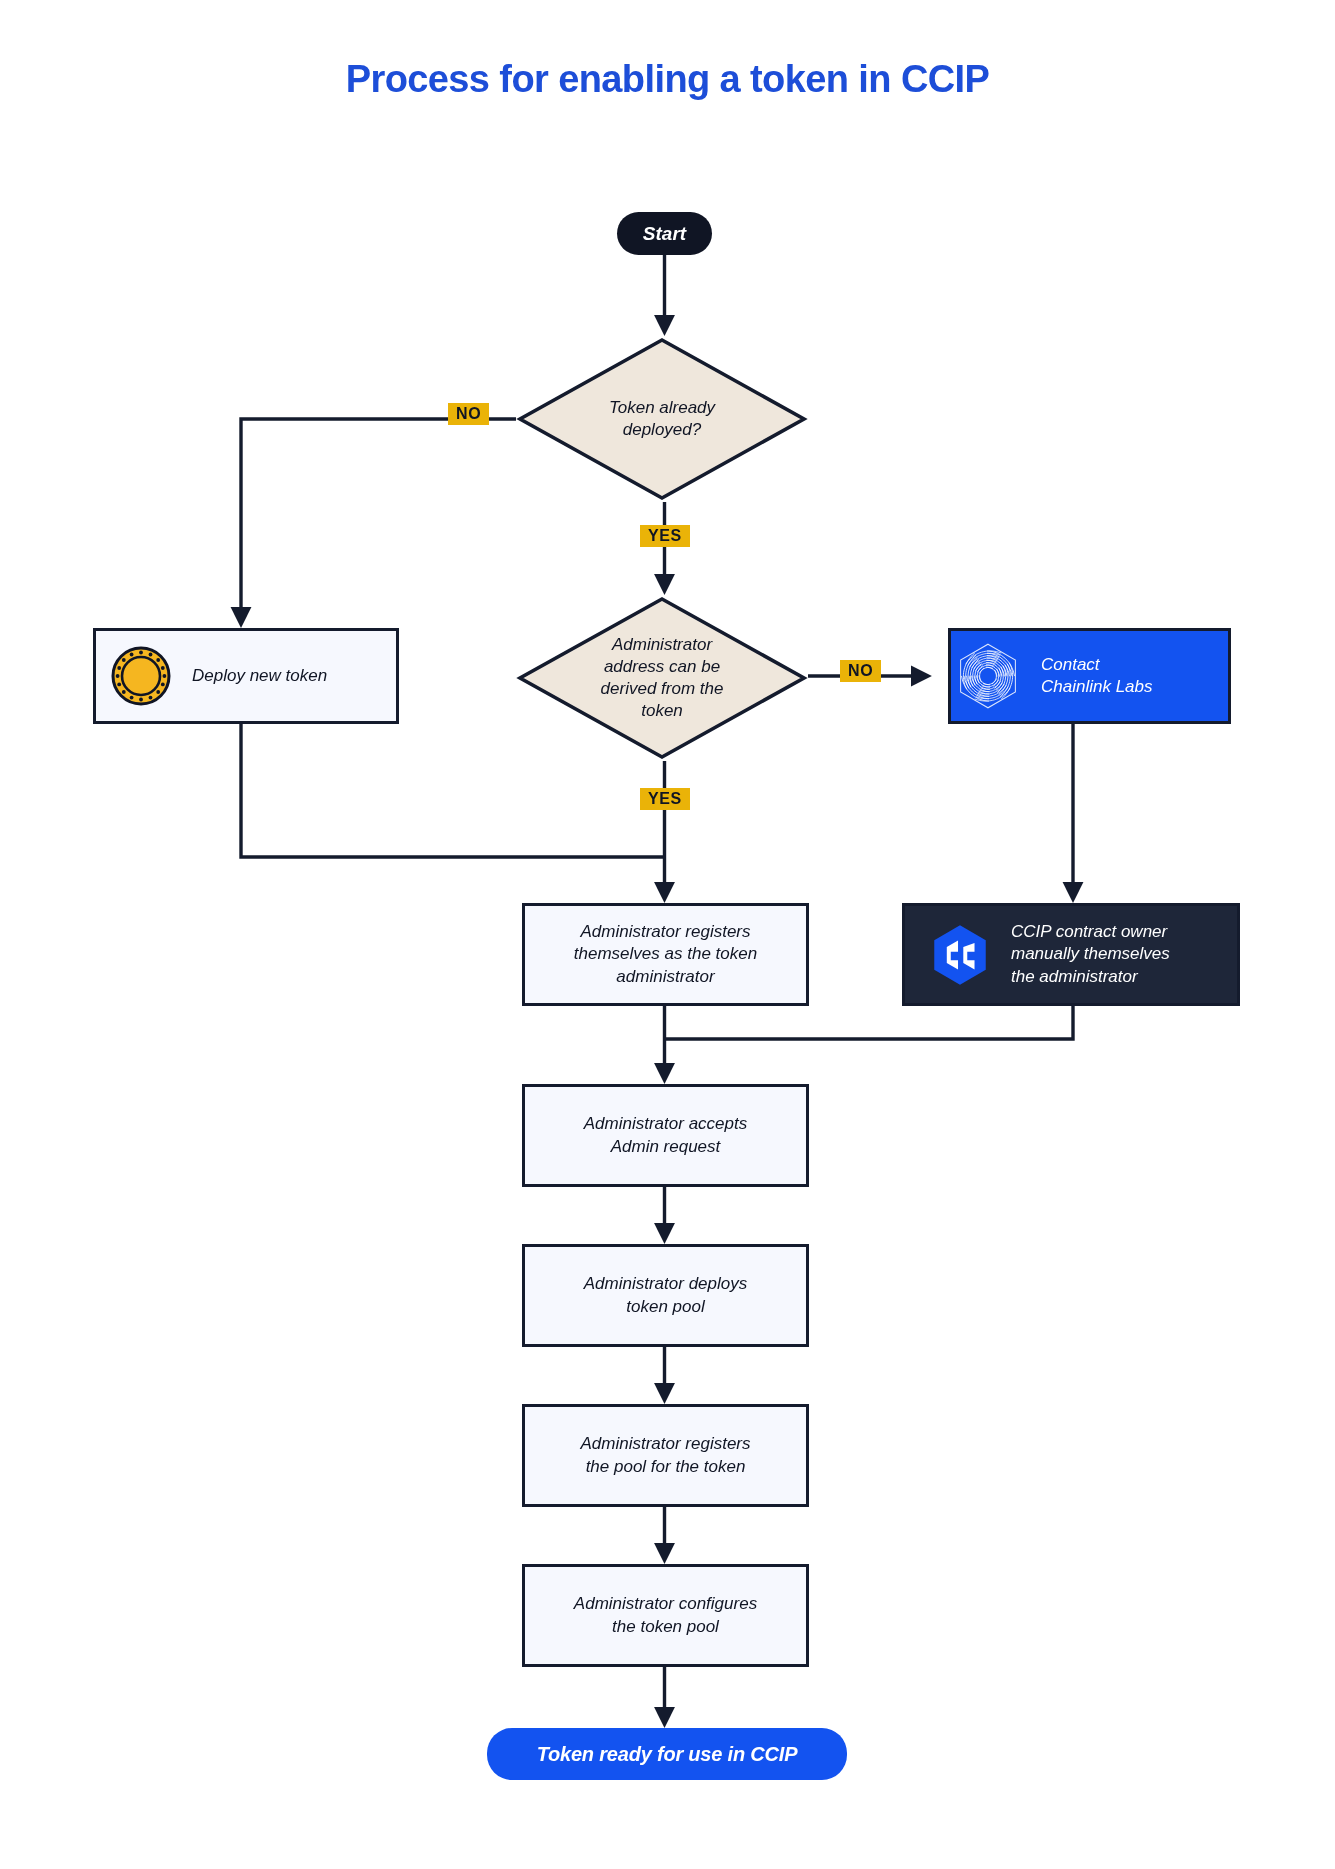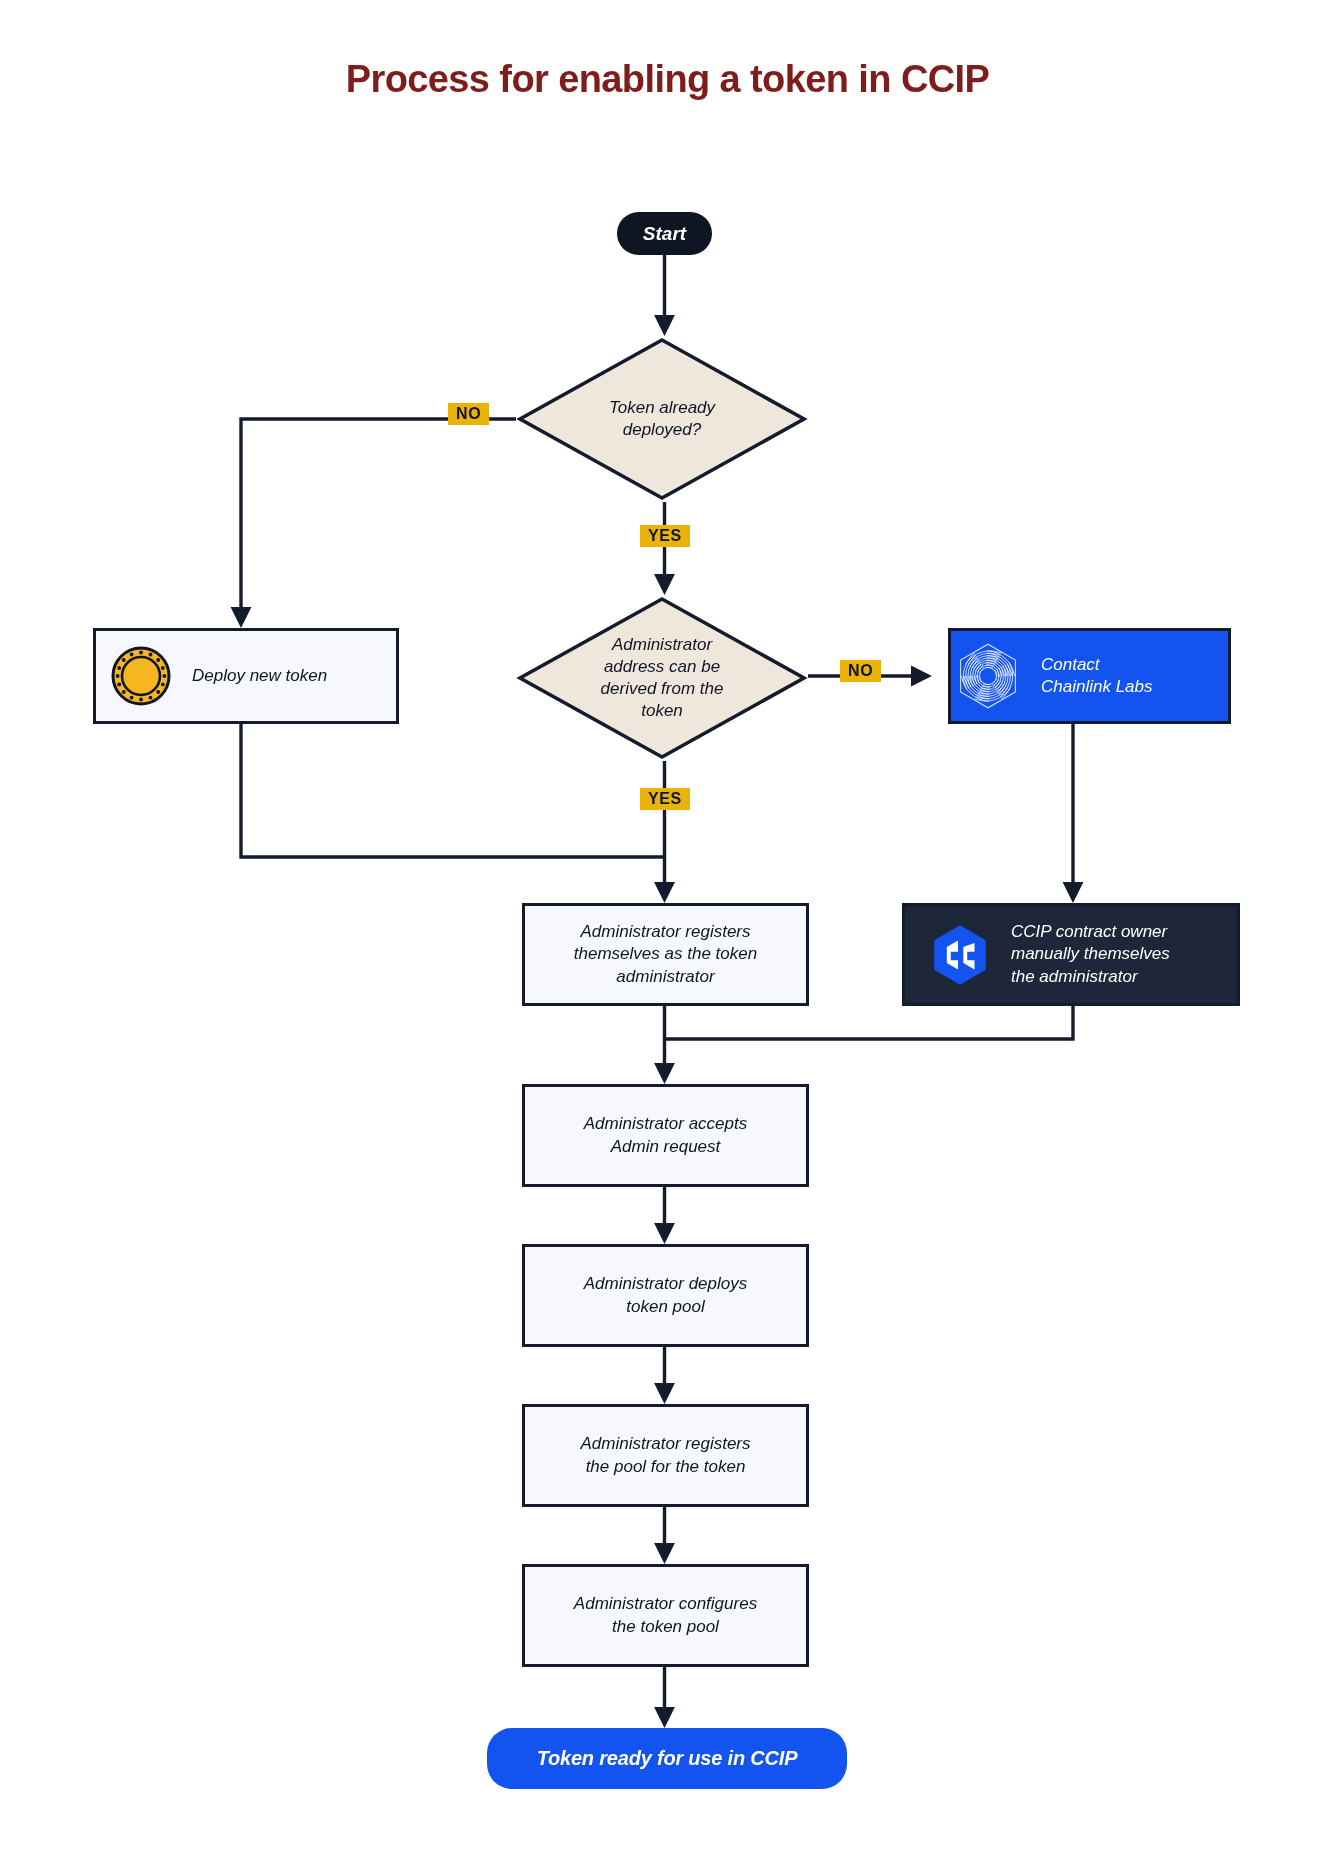--- a/index.html
+++ b/index.html
@@ -28,40 +28,40 @@
 
   
   .title {
     position: absolute;
     left: 0; top: 58px;
     width: 1335px;
     text-align: center;
     font-size: 38px;
     font-weight: 700;
     letter-spacing: -0.6px;
-    color: #7f1d1d;
+    color: #1d4ed8;
   }
 
   
   .node { position: absolute; font-style: italic; }
 
   .pill-start {
     left: 617px; top: 212px;
     width: 95px; height: 43px;
     background: #101524;
     border-radius: 22px;
     color: #ffffff;
     font-size: 19px;
     font-weight: 700;
     display: flex; align-items: center; justify-content: center;
   }
 
   .pill-end {
     left: 487px; top: 1728px;
-    width: 360px; height: 61px;
+    width: 360px; height: 52px;
     background: #1353F0;
     border-radius: 25px;
     color: #ffffff;
     font-size: 20px;
     font-weight: 700;
     display: flex; align-items: center; justify-content: center;
     letter-spacing: -0.2px;
   }
 
   

